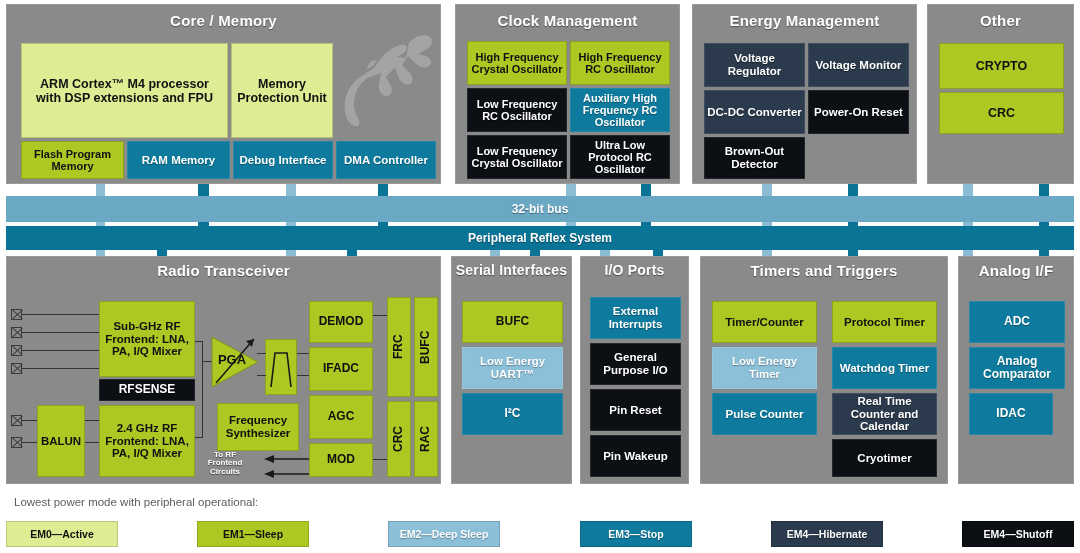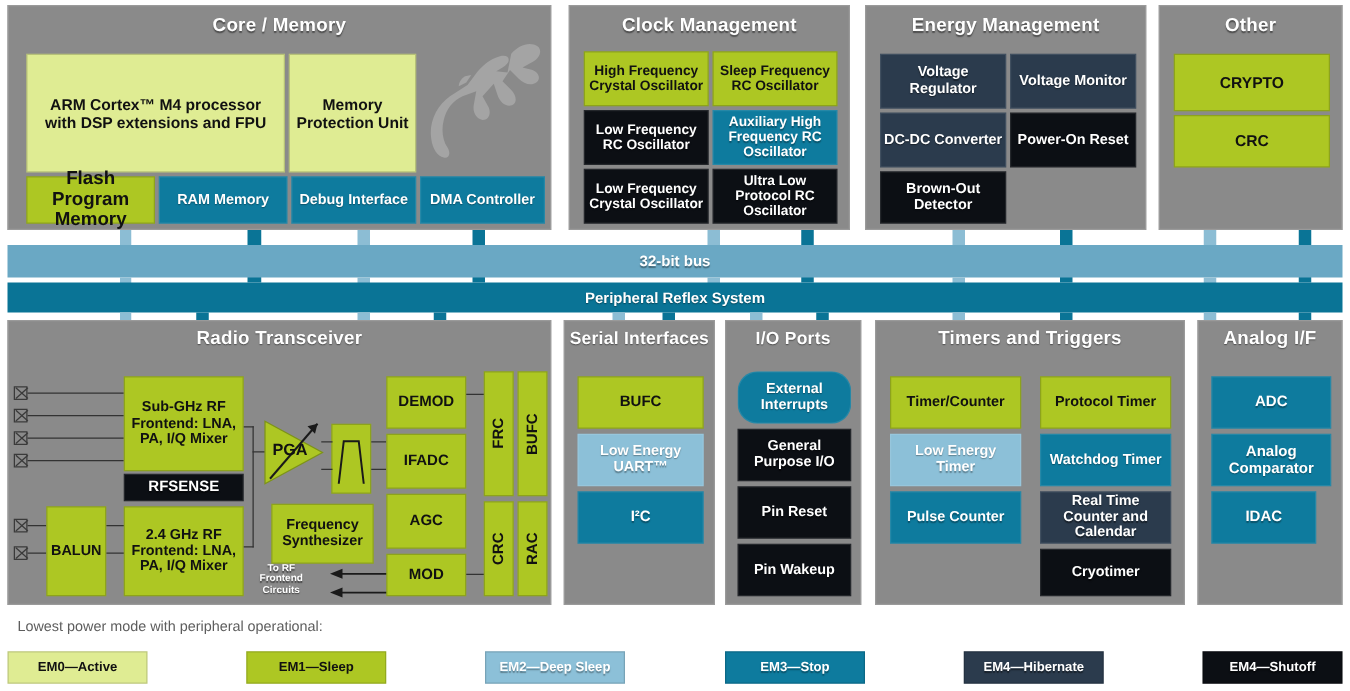--- a/index.html
+++ b/index.html
@@ -101,31 +101,31 @@
     <div class="panel-title" style="position:absolute; left:0; top:8px; width:100%; font-size:15px;">Core / Memory</div>
 
     <svg class="gecko" style="left:332px; top:26px;" width="104" height="112" viewBox="0 0 104 112">
       <path fill="#c8c8c8" d="M70 12c6-7 15-10 21-6 4 3 2 9-3 12l-9 5 8 2c5 2 7 7 3 10-4 3-10 1-14-3l-7-7-6 9 7 7c4 4 5 10 1 12-5 2-10-2-12-8l-3-9-9 10 5 9c2 5 0 10-5 10-5-1-8-6-7-12l2-11-11 4c-7 3-13 10-15 19-2 8-1 16 3 22 3 5 1 9-3 8-5-1-9-7-10-15-2-13 4-26 15-34l14-9 6-8c5-7 12-13 20-15 4-1 7 0 7 3 0 2-2 4-5 6l-5 3 9 1z"></path>
       <path fill="#c8c8c8" d="M33 30c-3 2-5 5-5 8l6-3 4-6z"></path>
     </svg>
 
     <div class="blk em0" style="left:14px; top:38px; width:207px; height:95px; font-size:12.5px; padding:0 10px;">ARM Cortex™ M4 processor with DSP extensions and FPU</div>
     <div class="blk em0" style="left:224px; top:38px; width:102px; height:95px; font-size:12.5px;">Memory Protection Unit</div>
 
-    <div class="blk em1" style="left:14px; top:136px; width:103px; height:38px; font-size:15px;">Flash Program Memory</div>
+    <div class="blk em1" style="left:14px; top:136px; width:103px; height:38px; font-size:11px;">Flash Program Memory</div>
     <div class="blk em3" style="left:120px; top:136px; width:103px; height:38px; font-size:11.5px;">RAM Memory</div>
     <div class="blk em3" style="left:226px; top:136px; width:100px; height:38px; font-size:11.5px;">Debug Interface</div>
     <div class="blk em3" style="left:329px; top:136px; width:100px; height:38px; font-size:11.5px;">DMA Controller</div>
   </div>
 
   <div class="panel" style="left:455px; top:4px; width:225px; height:180px;">
     <div class="panel-title" style="position:absolute; left:0; top:8px; width:100%; font-size:15px;">Clock Management</div>
 
     <div class="blk em1" style="left:11px; top:36px; width:100px; height:44px; font-size:11px;">High Frequency Crystal Oscillator</div>
-    <div class="blk em1" style="left:114px; top:36px; width:100px; height:44px; font-size:11px;">Sleep Frequency RC Oscillator</div>
+    <div class="blk em1" style="left:114px; top:36px; width:100px; height:44px; font-size:11px;">High Frequency RC Oscillator</div>
 
     <div class="blk em4s" style="left:11px; top:83px; width:100px; height:44px; font-size:11px;">Low Frequency RC Oscillator</div>
     <div class="blk em3" style="left:114px; top:83px; width:100px; height:44px; font-size:11px;">Auxiliary High Frequency RC Oscillator</div>
 
     <div class="blk em4s" style="left:11px; top:130px; width:100px; height:44px; font-size:11px;">Low Frequency Crystal Oscillator</div>
     <div class="blk em4s" style="left:114px; top:130px; width:100px; height:44px; font-size:11px;">Ultra Low Protocol RC Oscillator</div>
   </div>
 
   <div class="panel" style="left:692px; top:4px; width:225px; height:180px;">
     <div class="panel-title" style="position:absolute; left:0; top:8px; width:100%; font-size:15px;">Energy Management</div>
@@ -259,21 +259,21 @@
     <div class="panel-title" style="position:absolute; left:0; top:6px; width:100%; font-size:14px;">Serial Interfaces</div>
 
     <div class="blk em1" style="left:10px; top:44px; width:101px; height:42px; font-size:12px;">BUFC</div>
     <div class="blk em2" style="left:10px; top:90px; width:101px; height:42px; font-size:11.5px;">Low Energy UART™</div>
     <div class="blk em3" style="left:10px; top:136px; width:101px; height:42px; font-size:12px;">I²C</div>
   </div>
 
   <div class="panel" style="left:580px; top:256px; width:109px; height:228px;">
     <div class="panel-title" style="position:absolute; left:0; top:6px; width:100%; font-size:14px;">I/O Ports</div>
 
-    <div class="blk em3" style="left:9px; top:40px; width:91px; height:42px; font-size:11.5px;border-radius:16px;">External Interrupts</div>
+    <div class="blk em3" style="left:9px; top:40px; width:91px; height:42px; font-size:11.5px;">External Interrupts</div>
     <div class="blk em4s" style="left:9px; top:86px; width:91px; height:42px; font-size:11.5px;">General Purpose I/O</div>
     <div class="blk em4s" style="left:9px; top:132px; width:91px; height:42px; font-size:11.5px;">Pin Reset</div>
     <div class="blk em4s" style="left:9px; top:178px; width:91px; height:42px; font-size:11.5px;">Pin Wakeup</div>
   </div>
 
   <div class="panel" style="left:700px; top:256px; width:248px; height:228px;">
     <div class="panel-title" style="position:absolute; left:0; top:6px; width:100%; font-size:15px;">Timers and Triggers</div>
 
     <div class="blk em1" style="left:11px; top:44px; width:105px; height:42px; font-size:11.5px;">Timer/Counter</div>
     <div class="blk em1" style="left:131px; top:44px; width:105px; height:42px; font-size:11.5px;">Protocol Timer</div>

